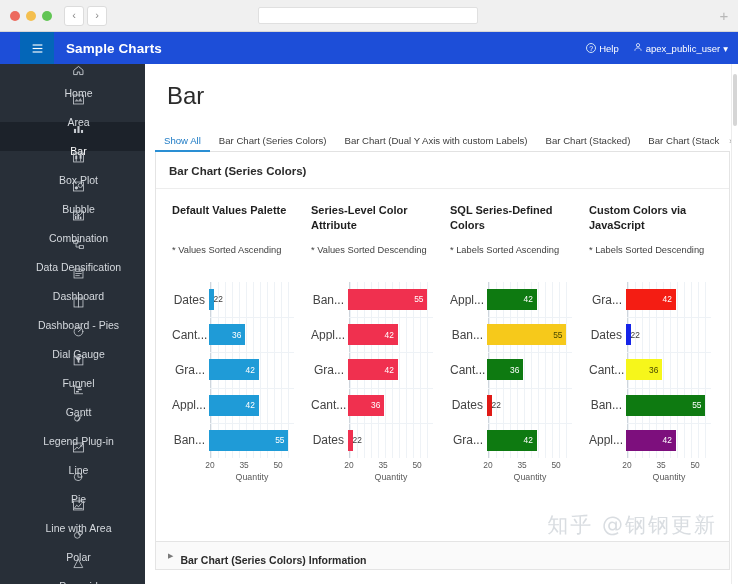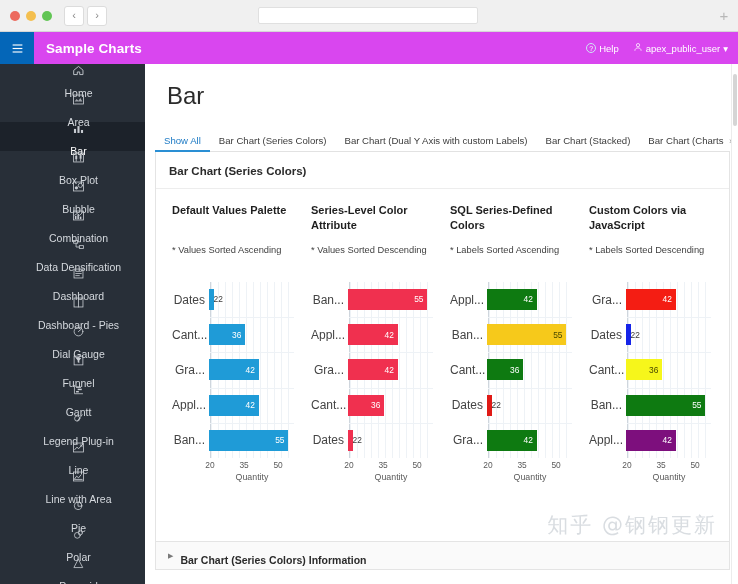--- a/index.html
+++ b/index.html
@@ -32,21 +32,21 @@
     background:#ffffff; border:1px solid #e0e0e0; border-radius:2px;
   }
   .plusbtn{
     position:absolute; right:6px; top:8px; width:16px; height:16px;
     color:#b7b7b7; font-size:15px; line-height:15px; text-align:center;
   }
 
   
   .app-header{
     position:absolute; left:0; top:32px; width:738px; height:32px;
-    background:#d946ef; display:flex; align-items:center;
+    background:#1d4ed8; display:flex; align-items:center;padding-left:20px;
   }
   .hamburger{
     width:34px; height:32px; background:#04declare; background:#0466b8;
     display:flex; align-items:center; justify-content:center;
     color:#fff; font-size:13px;
   }
   .app-title{
     color:#ffffff; font-size:13.5px; font-weight:600; margin-left:12px;
     letter-spacing:.1px;
   }
@@ -373,35 +373,35 @@
           <rect x="1.8" y="2.5" width="12.4" height="11" fill="none" stroke="currentColor" stroke-width="1"></rect>
           <path d="M3.4 10.6l2.6-3 2.3 1.8 3.6-4.2" fill="none" stroke="currentColor" stroke-width="1.1"></path>
           <path d="M10.2 5h2v2" fill="none" stroke="currentColor" stroke-width="1"></path>
         </svg>
       </span>
       <span>Line</span>
     </div>
     <div class="nav-item">
       <span class="nav-icon">
         <svg fill="none" stroke-linecap="round" viewBox="0 0 16 16">
+          <circle cx="7.4" cy="8.4" r="4.6" fill="none" stroke="currentColor" stroke-width="1"></circle>
+          <path d="M7.4 8.4V3.8a4.6 4.6 0 0 1 4.6 4.6z" fill="none" stroke="currentColor" stroke-width="1"></path>
+        </svg>
+      </span>
+      <span>Pie</span>
+    </div>
+    <div class="nav-item">
+      <span class="nav-icon">
+        <svg fill="none" stroke-linecap="round" viewBox="0 0 16 16">
           <rect x="1.8" y="2.5" width="12.4" height="11" fill="none" stroke="currentColor" stroke-width="1"></rect>
           <path d="M3.2 11l2.5-3.4 2.4 2 3.1-3.8" fill="none" stroke="currentColor" stroke-width="1.1"></path>
           <path d="M3.2 11.6h9.3" stroke="currentColor" stroke-width="1"></path>
         </svg>
       </span>
       <span>Line with Area</span>
-    </div>
-    <div class="nav-item">
-      <span class="nav-icon">
-        <svg fill="none" stroke-linecap="round" viewBox="0 0 16 16">
-          <circle cx="7.4" cy="8.4" r="4.6" fill="none" stroke="currentColor" stroke-width="1"></circle>
-          <path d="M7.4 8.4V3.8a4.6 4.6 0 0 1 4.6 4.6z" fill="none" stroke="currentColor" stroke-width="1"></path>
-        </svg>
-      </span>
-      <span>Pie</span>
     </div>
     <div class="nav-item">
       <span class="nav-icon">
         <svg fill="none" stroke-linecap="round" viewBox="0 0 16 16">
           <circle cx="6.6" cy="9" r="3.6" fill="none" stroke="currentColor" stroke-width="1"></circle>
           <circle cx="10.2" cy="6" r="2.6" fill="none" stroke="currentColor" stroke-width="1"></circle>
         </svg>
       </span>
       <span>Polar</span>
     </div>
@@ -417,21 +417,21 @@
 
 <div class="main">
   <div class="page-title">Bar</div>
 
   <div class="tabs-wrap">
     <div class="tabs" id="tab-list">
         <div class="tab active">Show All</div>
         <div class="tab">Bar Chart (Series Colors)</div>
         <div class="tab">Bar Chart (Dual Y Axis with custom Labels)</div>
         <div class="tab">Bar Chart (Stacked)</div>
-        <div class="tab">Bar Chart (Charts</div>
+        <div class="tab">Bar Chart (Stack</div>
       </div>
     <div class="tab-scroll">›</div>
   </div>
 
   <div class="panel">
     <div class="panel-title">Bar Chart (Series Colors)</div>
     <div class="charts-row" id="charts-row">
         <div class="chart-col">
           <div class="chart-heading">Default Values Palette</div>
           <div class="chart-sub">* Values Sorted Ascending</div>

